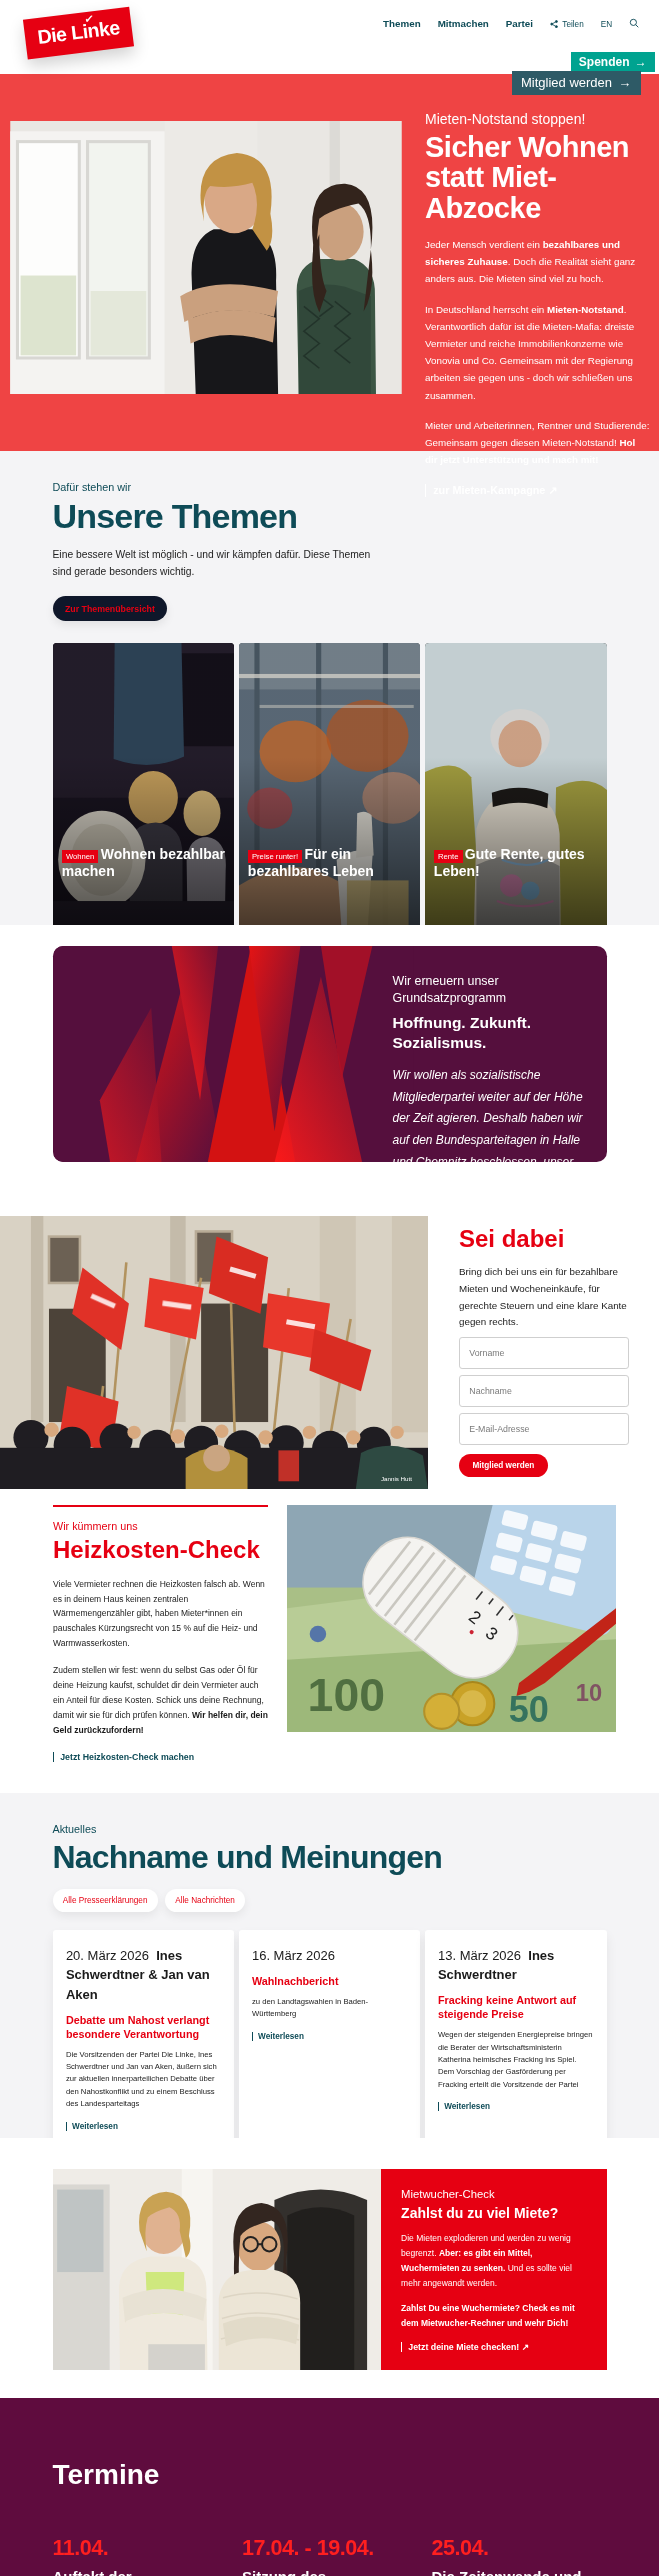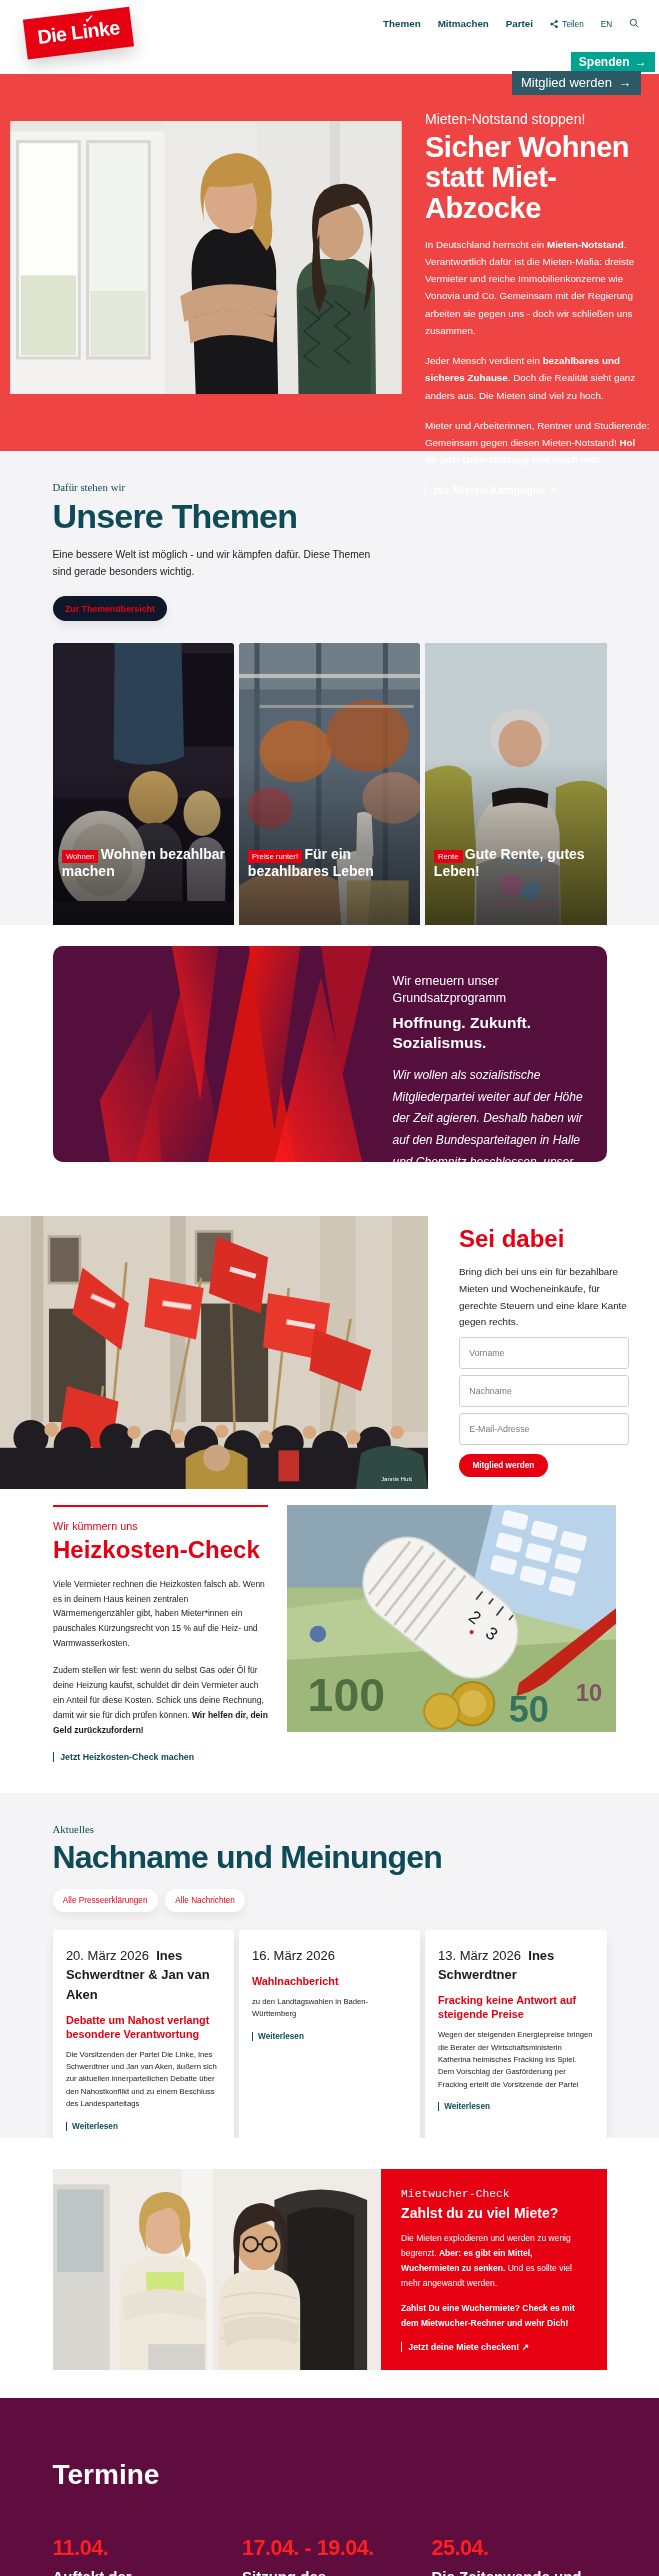--- a/index.html
+++ b/index.html
@@ -28,21 +28,21 @@
   .hero-photo { position:absolute; left:10.3px; top:47px; width:392px; height:273px; overflow:hidden; }
   .hero-content { position:absolute; left:425px; top:37px; width:225px; color:#fff; }
   .hero-eyebrow { font-size:14px; font-weight:normal; }
   .hero-title { font-size:29px; font-weight:800; line-height:1.04; letter-spacing:-0.5px; margin-top:5.2px; }
   .hero-content p { font-size:9.8px; line-height:1.75; margin-top:13.4px; }
   .hero-cta { margin-top:15.5px; border-left:1px solid #fff; padding-left:7.2px;
     font-size:10.8px; font-weight:bold; display:inline-block; }
 
   
   .themes { height:474px; background:#f4f4f6; padding-top:30px; overflow:hidden; }
-  .eyebrow-petrol { color:#0e4b57; font-size:10.8px;font-family:Liberation Serif, serif; }
+  .eyebrow-petrol { color:#0e4b57; font-size:10.8px; }
   .h2-petrol { color:#0e4b57; font-size:34px; font-weight:800; letter-spacing:-0.8px; margin-top:4.1px; }
   .themes-desc { font-size:10.3px; line-height:1.6; margin-top:11.3px; max-width:330px; color:#222; }
   .pill-white { display:inline-block; margin-top:15.5px; background:#0f172a; color:#e60012; font-weight:bold;
     font-size:8.8px; padding:7.7px 12.4px; border-radius:14.4px; box-shadow:0 4.1px 9.3px rgba(0,0,0,.08); border:none; cursor:pointer; }
   .theme-cards { display:flex; gap:4.1px; margin-top:21.6px; }
   .theme-card { width:185px; height:287px; border-radius:4.1px; overflow:hidden; position:relative; background:#222; }
   .theme-card svg { position:absolute; inset:0; }
   .theme-shade { position:absolute; inset:0; background:linear-gradient(180deg, rgba(0,0,0,.05) 40%, rgba(0,0,0,.65) 100%); }
   .theme-meta { position:absolute; left:9.3px; right:9.3px; bottom:49px; }
   .theme-tag { display:inline-block; background:#e60012; color:#fff; font-size:7.7px; padding:1.5px 4.1px 2.1px; }
@@ -98,21 +98,21 @@
   .news-title { color:#e60012; font-size:10.8px; font-weight:800; line-height:1.3; margin-top:8.2px; }
   .news-body { font-size:7.7px; line-height:1.6; margin-top:8.2px; color:#222; }
   .news-more { display:inline-block; margin-top:11.3px; color:#0e4b57; font-weight:bold; font-size:8.2px;
     border-left:1px solid #0e4b57; padding-left:5.2px; }
 
   
   .wucher { height:260px; background:#fff; }
   .wucher .wrap { display:flex; padding-top:31px; }
   .wucher-photo { width:328px; height:201px; overflow:hidden; flex:none; }
   .wucher-panel { width:226px; height:201px; background:#e60012; color:#fff; padding:18.5px 20.6px; flex:none; }
-  .wucher-eyebrow { font-size:11.3px; font-weight:300;font-family:Liberation Mono, monospace; }
+  .wucher-eyebrow { font-size:11.3px; font-weight:300; }
   .wucher-title { font-size:14px; font-weight:800; margin-top:5.2px; }
   .wucher-panel p { font-size:8.5px; line-height:1.75; margin-top:10.3px; }
   .wucher-cta { display:inline-block; margin-top:11.3px; border-left:1px solid #fff; padding-left:6.2px;
     font-size:8.8px; font-weight:bold; }
 
   
   .termine { height:399px; background:#5f0c3e; color:#fff; padding-top:61px; overflow:hidden; }
   .termine-title { font-size:28px; font-weight:800; }
   .events { display:flex; gap:15.5px; margin-top:44px; }
   .event { width:174px; }
@@ -189,22 +189,22 @@
       </g>
       <ellipse cx="640" cy="215" rx="46" ry="56" fill="#caa07e"></ellipse>
       <path d="M588 240 Q574 120 650 122 Q716 128 700 250 Q710 330 686 370 L700 250 Q702 180 676 160 Q620 172 600 190 Q590 250 600 330 Q586 290 588 240 Z" fill="#33241c"></path>
       <path d="M588 250 Q580 330 600 372 L614 330 Q600 300 600 220 Z" fill="#33241c"></path>
     </svg>
   </div>
 
   <div class="hero-content">
     <div class="hero-eyebrow">Mieten-Notstand stoppen!</div>
     <h1 class="hero-title">Sicher Wohnen statt Miet-Abzocke</h1>
+    <p><span>Jeder Mensch verdient ein </span><b>bezahlbares und sicheres Zuhause</b><span>. Doch die Realität sieht ganz anders aus. Die Mieten sind viel zu hoch.</span></p>
     <p><span>In Deutschland herrscht ein </span><b>Mieten-Notstand</b><span>. Verantwortlich dafür ist die Mieten-Mafia: dreiste Vermieter und reiche Immobilienkonzerne wie Vonovia und Co. Gemeinsam mit der Regierung arbeiten sie gegen uns - doch wir schließen uns zusammen.</span></p>
-    <p><span>Jeder Mensch verdient ein </span><b>bezahlbares und sicheres Zuhause</b><span>. Doch die Realität sieht ganz anders aus. Die Mieten sind viel zu hoch.</span></p>
     <p><span>Mieter und Arbeiterinnen, Rentner und Studierende: Gemeinsam gegen diesen Mieten-Notstand! </span><b>Hol dir jetzt Unterstützung und mach mit!</b></p>
     <a class="hero-cta">
       <span>zur Mieten-Kampagne</span> <span>↗</span>
     </a>
   </div>
 </section>
 
 <section class="themes">
   <div class="wrap">
     <div class="eyebrow-petrol">Dafür stehen wir</div>

